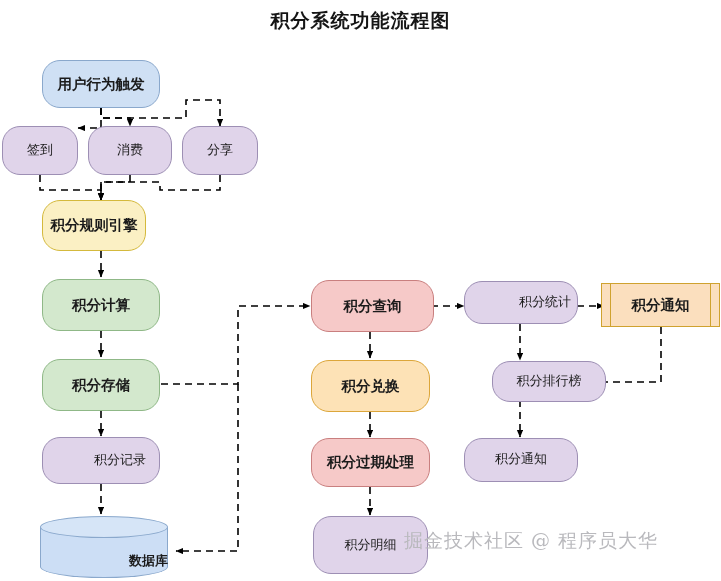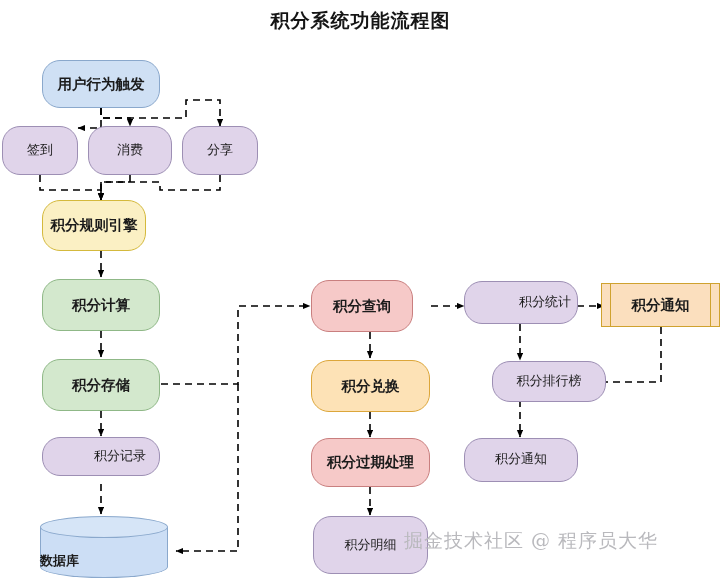--- a/index.html
+++ b/index.html
@@ -68,21 +68,21 @@
     box-sizing:border-box;
   }
   .cyl-top{
     position:absolute;left:0;right:0;top:0;height:22px;
     background:#d6e5f7;border:1px solid #8aa8cc;
     border-radius:50%/50%;
     box-sizing:border-box;
   }
   .cyl-label{
     position:absolute;left:0;right:0;bottom:8px;
-    text-align:left;font-size:13px;font-weight:bold;color:#1b1b1b;
+    text-align:right;font-size:13px;font-weight:bold;color:#1b1b1b;
   }
 
   
   .watermark{
     position:absolute;left:404px;top:528px;
     font-size:19px;color:#b9b9bd;
     font-family:"DejaVu Serif","Liberation Serif",serif;
     white-space:nowrap;
     letter-spacing:1px;
   }
@@ -154,29 +154,29 @@
   <div class="node fill-purple" style="left:88px;top:126px;width:84px;height:49px;">消费</div>
 
   <div class="node fill-purple" style="left:182px;top:126px;width:76px;height:49px;">分享</div>
 
   <div class="node bold fill-yellow" style="left:42px;top:200px;width:104px;height:51px;">积分规则引擎</div>
 
   <div class="node bold fill-green" style="left:42px;top:279px;width:118px;height:52px;">积分计算</div>
 
   <div class="node bold fill-green" style="left:42px;top:359px;width:118px;height:52px;">积分存储</div>
 
-  <div class="node fill-purple" style="left:42px;top:437px;width:118px;height:39px;padding-left:38px;">积分记录</div>
+  <div class="node fill-purple" style="left:42px;top:437px;width:118px;height:47px;padding-left:38px;">积分记录</div>
 
   <div class="cyl-wrap" style="left:40px;top:516px;width:128px;height:62px;">
     <div class="cyl-body"></div>
     <div class="cyl-top"></div>
     <div class="cyl-label">数据库</div>
   </div>
 
-  <div class="node bold fill-pink" style="left:311px;top:280px;width:102px;height:52px;">积分查询</div>
+  <div class="node bold fill-pink" style="left:311px;top:280px;width:123px;height:52px;">积分查询</div>
 
   <div class="node bold fill-orange" style="left:311px;top:360px;width:119px;height:52px;">积分兑换</div>
 
   <div class="node bold fill-pink" style="left:311px;top:438px;width:119px;height:49px;">积分过期处理</div>
 
   <div class="node fill-purple" style="left:313px;top:516px;width:115px;height:58px;">积分明细</div>
 
   <div class="node fill-purple" style="left:464px;top:281px;width:114px;height:43px;padding-left:48px;">积分统计</div>
 
   <div class="node fill-purple" style="left:492px;top:361px;width:114px;height:41px;">积分排行榜</div>

